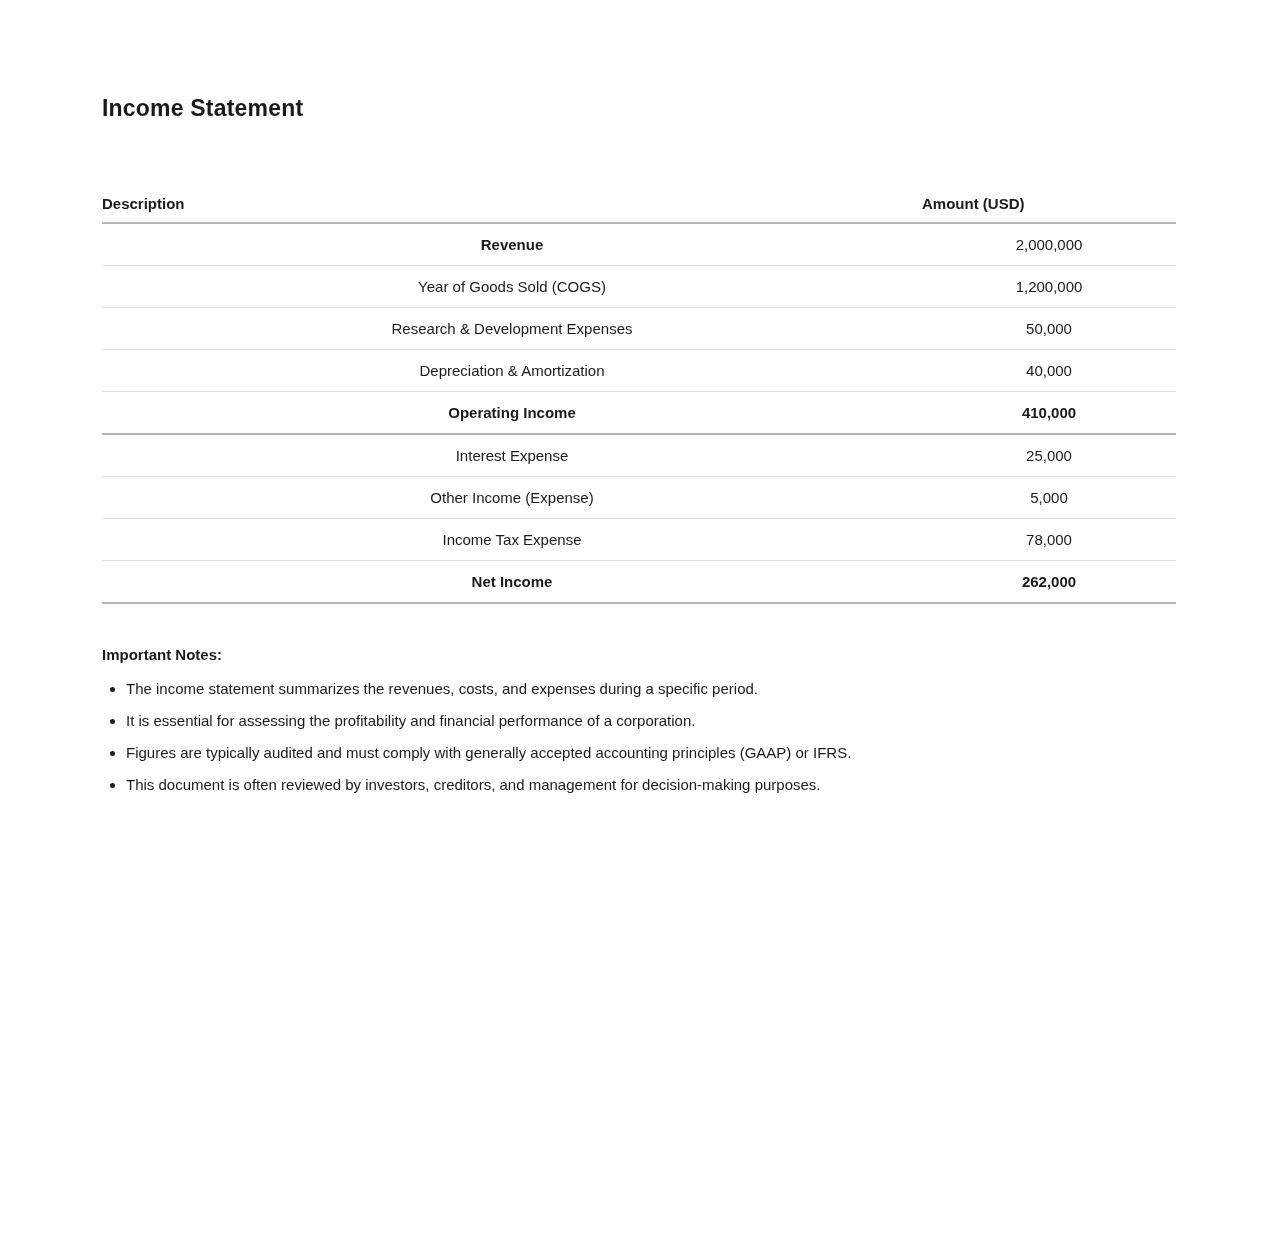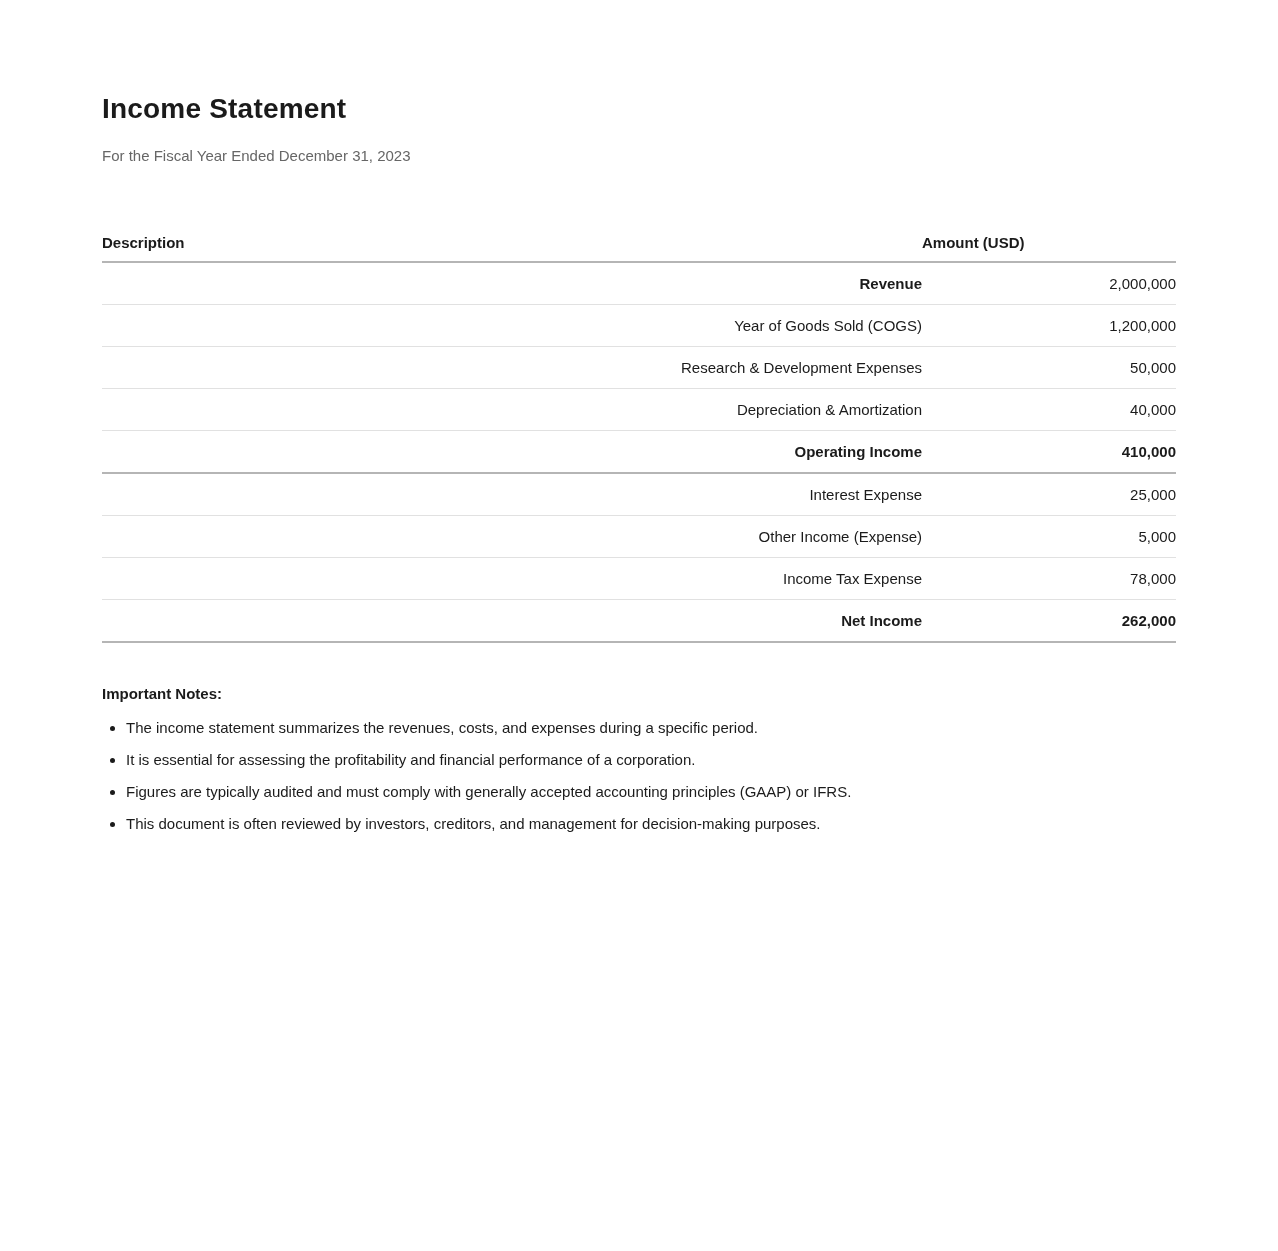--- a/index.html
+++ b/index.html
@@ -17,21 +17,21 @@
   }
 
   .page {
     width: 1278px;
     height: 1251px;
     padding: 90px 102px 0 102px;
     background: var(--background, #ffffff);
   }
 
   .doc-title {
-    font-size: 28px;
+    font-size: 23px;
     font-weight: 700;
     line-height: 37px;
     color: var(--text, #1b1b1b);
     letter-spacing: 0.2px;
   }
 
   .doc-subtitle {
     margin-top: 18px;
     font-size: 15px;
     line-height: 21px;
@@ -51,21 +51,21 @@
     font-size: 15px;
     line-height: 17px;
     font-weight: 600;
     padding: 3px 0 10px 0;
     border-bottom: 2px solid var(--border-dark, #b5b5b5);
   }
 
   table.statement th.col-amount { width: 254px; }
 
   table.statement td {
-    text-align: right;
+    text-align: center;
     vertical-align: top;
     font-size: 15px;
     line-height: 17px;
     font-weight: 400;
     padding: 12px 0;
     border-bottom: 1px solid var(--border-light, #e1e1e1);
   }
 
   table.statement tr.divider-dark td {
     border-bottom: 2px solid var(--border-dark, #b5b5b5);
@@ -94,21 +94,20 @@
     color: var(--text, #1b1b1b);
   }
 </style>
 </head>
 <body>
 
 <div class="page">
 
   <h1 class="doc-title">Income Statement</h1>
 
-  <div class="doc-subtitle">For the Fiscal Year Ended December 31, 2023</div>
 
   <table class="statement">
     <thead>
       <tr>
         <th class="col-description">Description</th>
         <th class="col-amount">Amount (USD)</th>
       </tr>
     </thead>
     <tbody id="statement-body">
         <tr>

